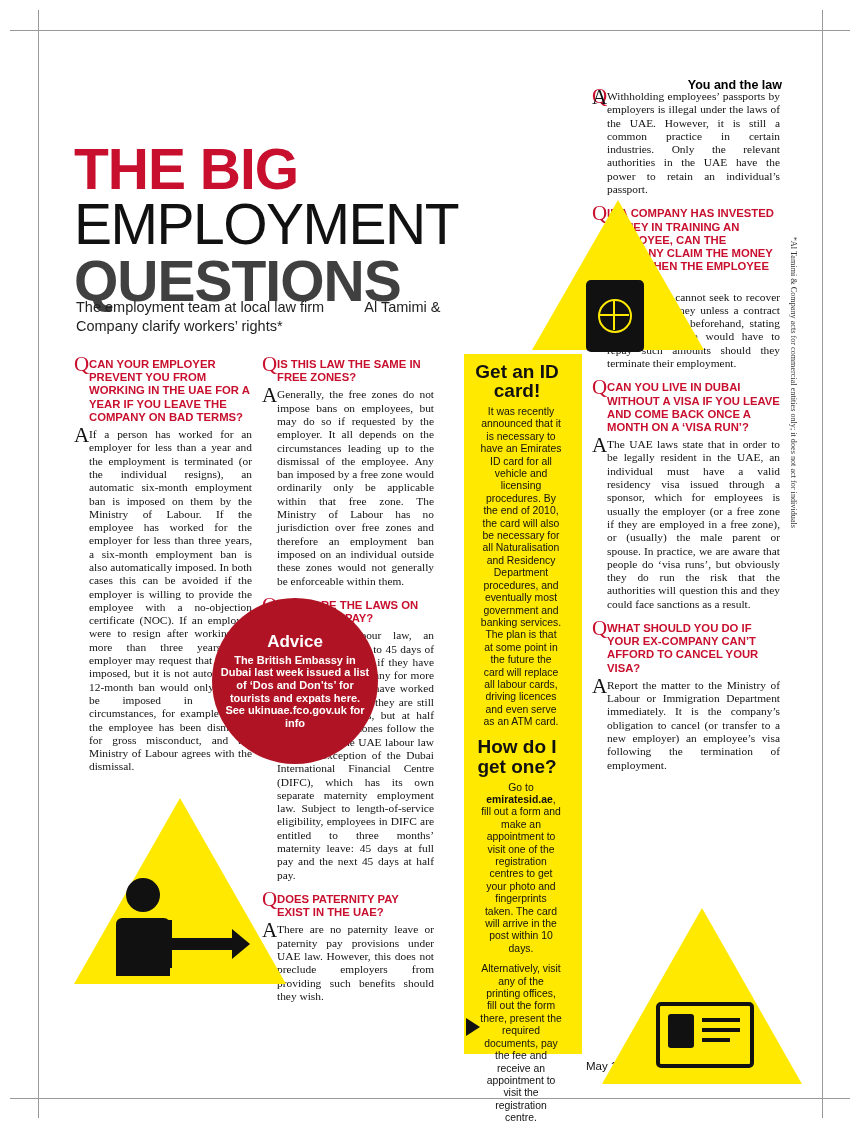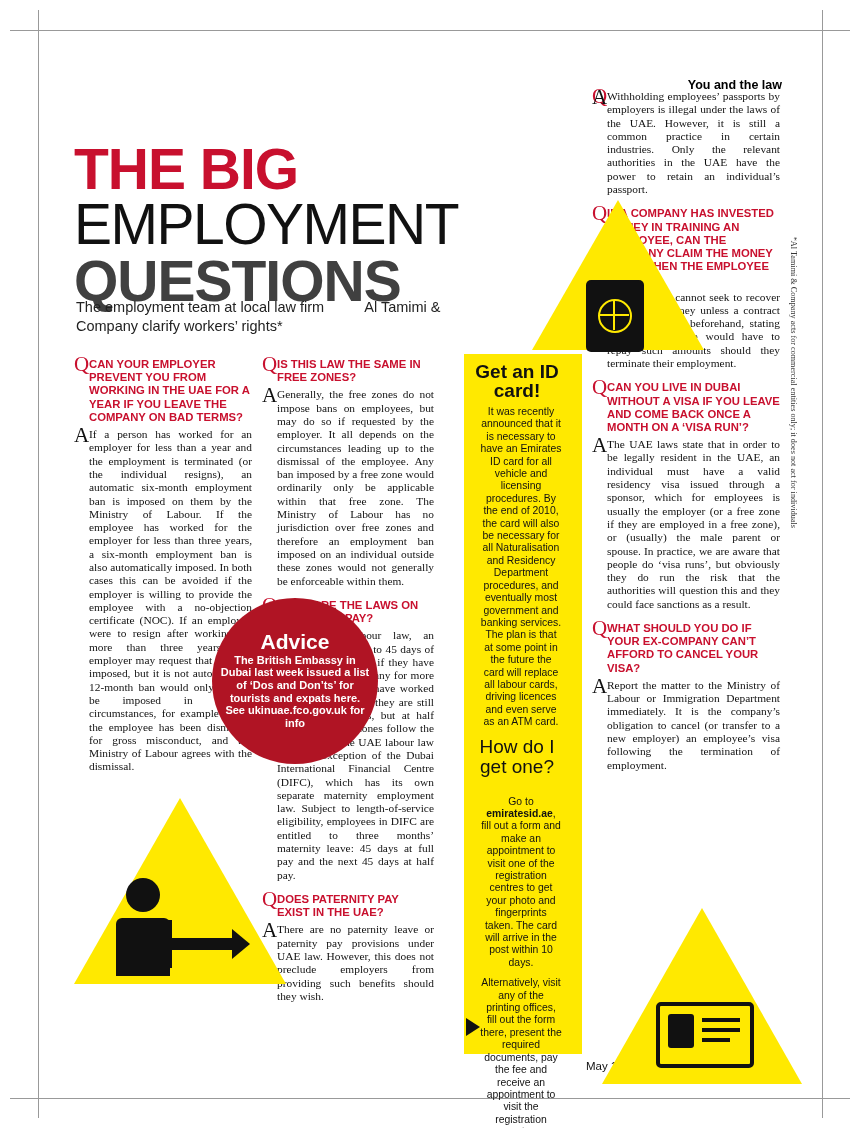--- a/index.html
+++ b/index.html
@@ -96,40 +96,40 @@
     font-weight:bold;font-size:19px;line-height:19px;color:#111;
     text-align:center;
   }
   .idbox p{
     margin:0 0 8px 8px;
     font-family:"Liberation Sans", sans-serif;
     font-size:10.4px;line-height:12.4px;color:#111;text-align:center;
   }
   .idbox p b{font-weight:bold;}
   .idbox h3{
-    margin:4px 0 19px 0;
-    font-family:"Liberation Sans", sans-serif;
-    font-weight:normal;font-size:19px;line-height:20px;color:#111;
+    margin:4px 0 5px 0;
+    font-family:"Liberation Sans", sans-serif;
+    font-weight:bold;font-size:19px;line-height:20px;color:#111;
     text-align:center;
   }
 
   
   .advice{
     position:absolute;left:150px;top:540px;width:166px;height:166px;
     border-radius:50%;
     background:#b01424;
     color:#fff;
     display:flex;flex-direction:column;align-items:center;justify-content:center;
     text-align:center;
     padding:8px;box-sizing:border-box;
     z-index:5;
   }
   .advice .head{
     font-family:"Liberation Sans", sans-serif;
-    font-weight:bold;font-size:21px;line-height:18px;margin-bottom:3px;
+    font-weight:bold;font-size:17px;line-height:18px;margin-bottom:3px;
   }
   .advice .body{
     font-family:"Liberation Sans", sans-serif;
     font-weight:bold;font-size:11px;line-height:12.6px;
   }
 
   
   .tri{position:absolute;width:0;height:0;}
   .tri-passport{
     left:470px;top:142px;

